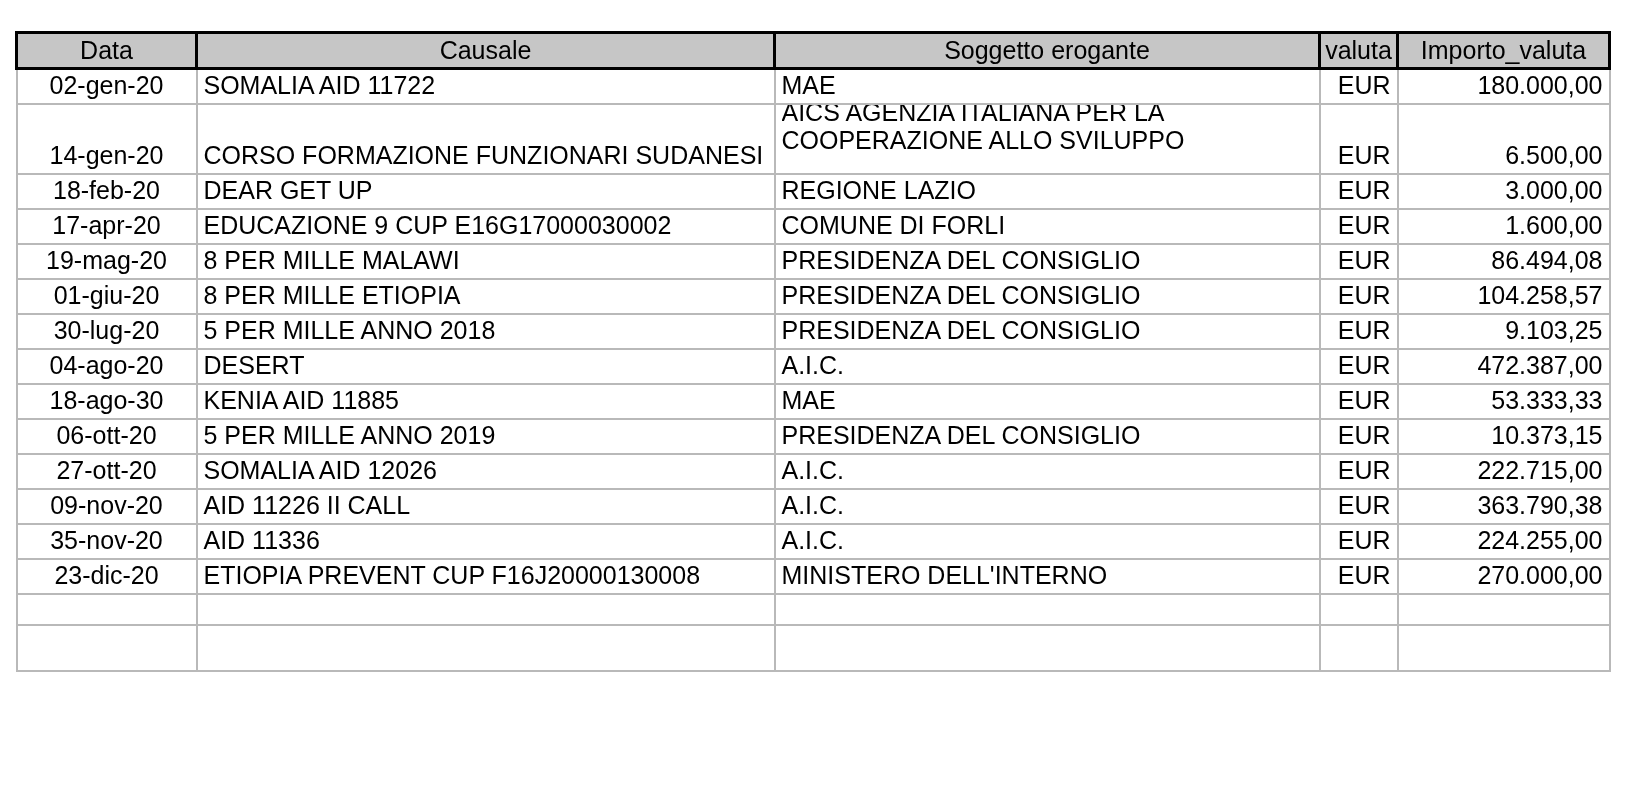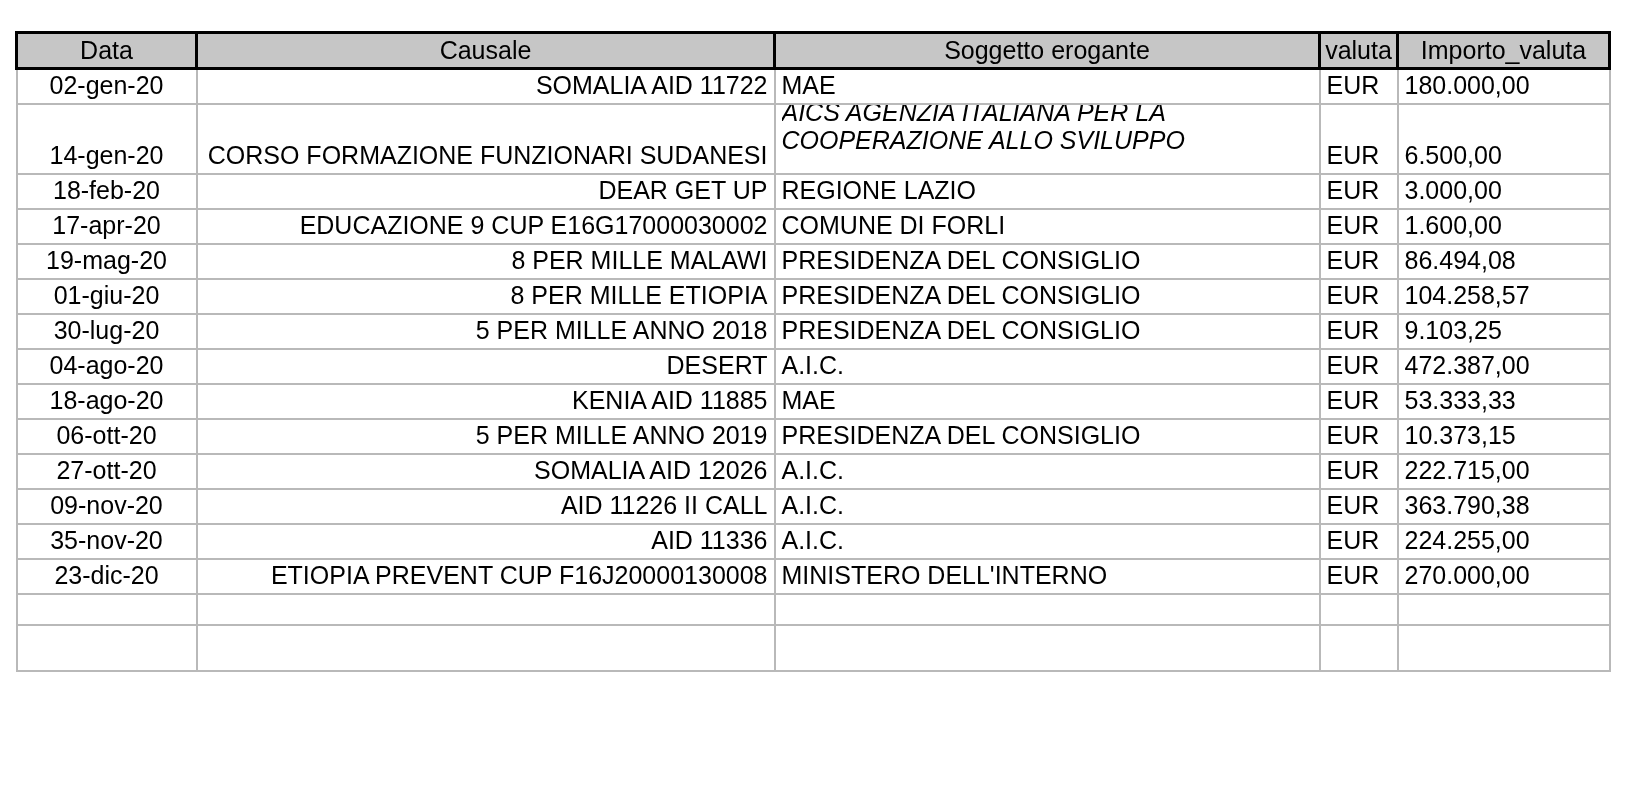--- a/index.html
+++ b/index.html
@@ -49,31 +49,30 @@
   td{
     border:2px solid var(--grid);
     font-size:25px;
     line-height:28px;
     vertical-align:bottom;
     padding:1px 6px 4px 6px;
     overflow:hidden;
     white-space:nowrap;
   }
   td.c-data{text-align:center;}
-  td.c-causale{text-align:right;}
+  td.c-causale{text-align:left;}
   td.c-soggetto{text-align:left;}
-  td.c-valuta{text-align:left;}
-  td.c-importo{}
+  td.c-valuta{text-align:right;}
+  td.c-importo{text-align:right;}
   
   tbody tr.tall{height:70px;}
   tbody tr.tall td.c-soggetto{
     vertical-align:top;
     padding-top:0;padding-bottom:0;
     white-space:normal;
-    font-style:italic;
   }
   tbody tr.tall td.c-soggetto .clip{
     height:62px;
     overflow:hidden;
   }
   tbody tr.tall td.c-soggetto .clip .inner{
     margin-top:-7px;
   }
   tbody tr:last-child{height:46px;}
 </style>
@@ -181,21 +180,21 @@
     <td class="c-causale">DESERT</td>
     <td class="c-soggetto">
             <div class="clip">
               <div class="inner">A.I.C.</div>
             </div>
           </td>
     <td class="c-valuta">EUR</td>
     <td class="c-importo">472.387,00</td>
   </tr>
         <tr>
-    <td class="c-data">18-ago-20</td>
+    <td class="c-data">18-ago-30</td>
     <td class="c-causale">KENIA AID 11885</td>
     <td class="c-soggetto">
             <div class="clip">
               <div class="inner">MAE</div>
             </div>
           </td>
     <td class="c-valuta">EUR</td>
     <td class="c-importo">53.333,33</td>
   </tr>
         <tr>

